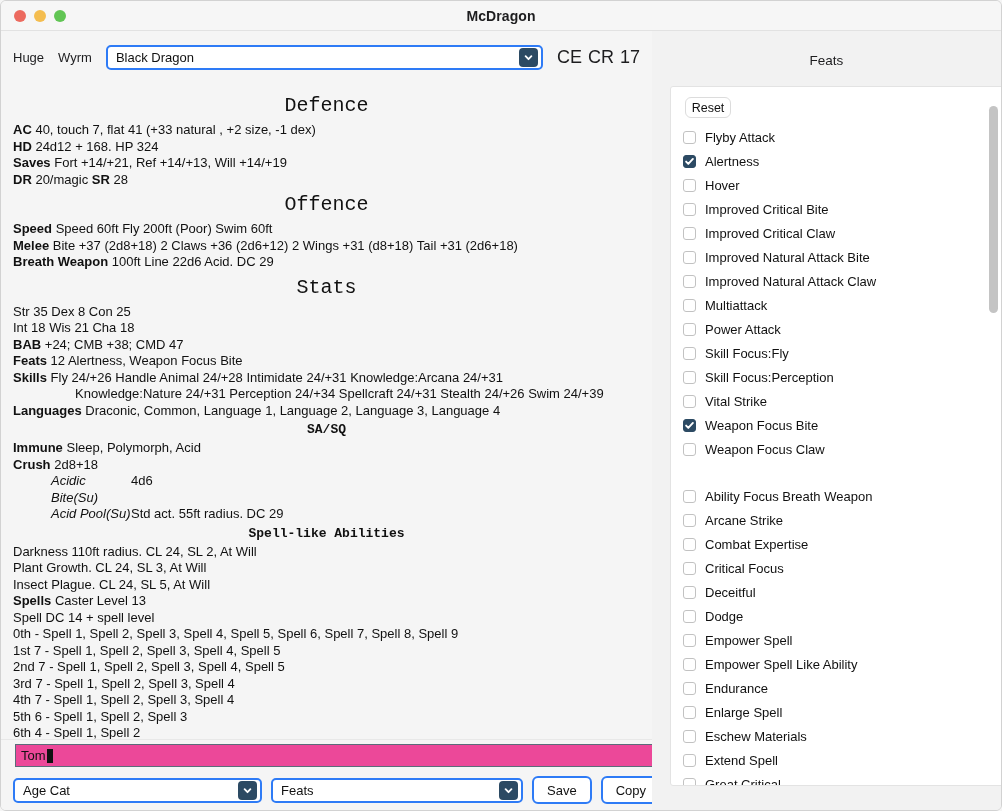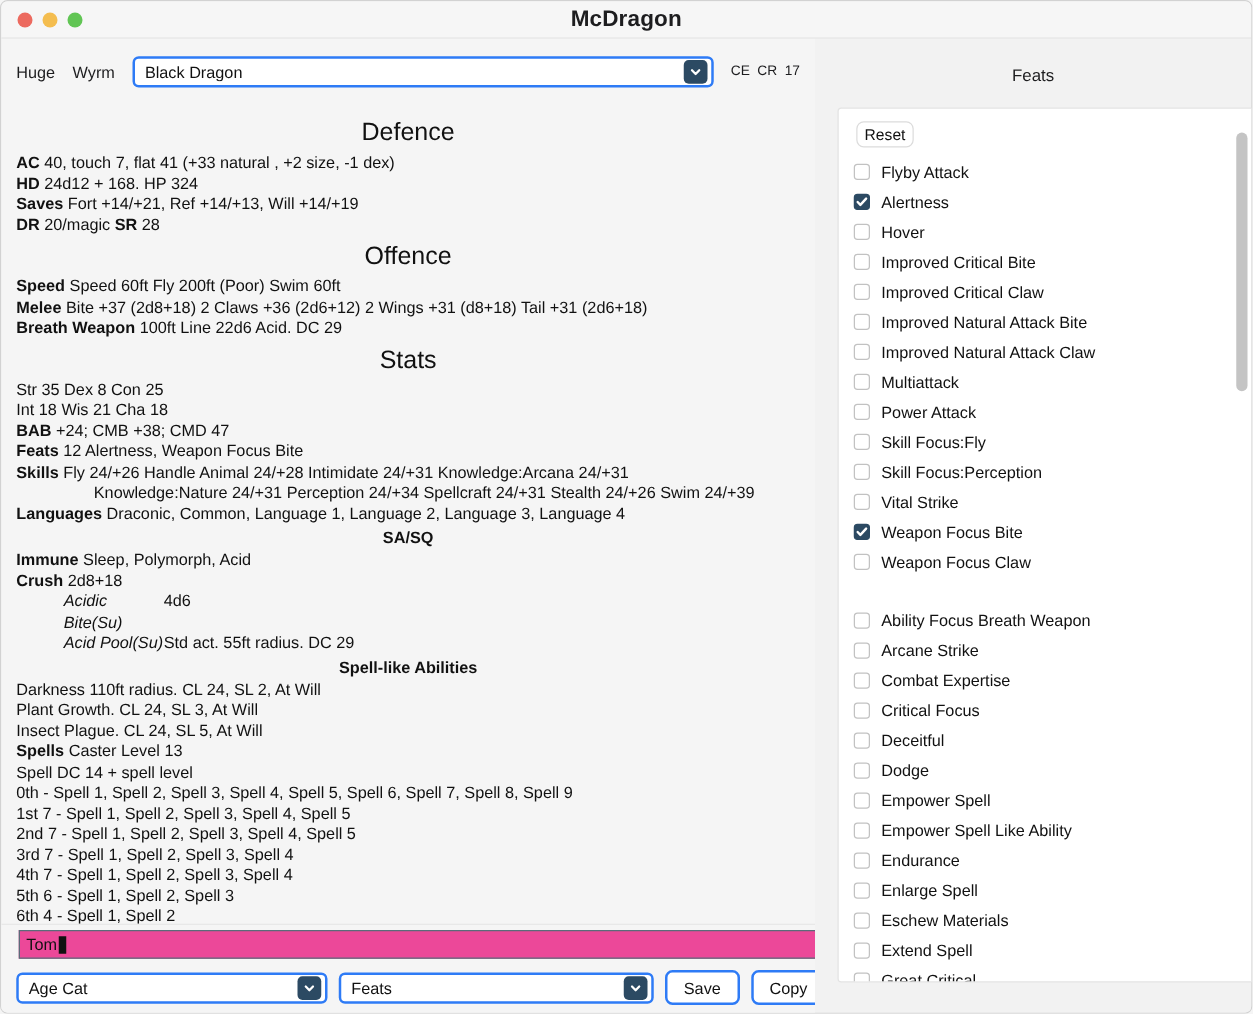--- a/index.html
+++ b/index.html
@@ -13,44 +13,44 @@
     border:1px solid #d2d2d2;box-sizing:border-box;border-radius:6px;}
 
   
   .titlebar{height:29px;background:#f6f6f6;border-bottom:1px solid #e2e2e2;
     display:flex;align-items:center;position:relative;}
   .lights{display:flex;gap:8px;padding-left:13px;}
   .light{width:12px;height:12px;border-radius:50%;}
   .l-red{background:#ec6a5f;}
   .l-yellow{background:#f4bd4f;}
   .l-green{background:#61c554;}
-  .title{position:absolute;left:0;right:0;text-align:center;font-size:18px;
+  .title{position:absolute;left:0;right:0;text-align:center;font-size:14px;
     font-weight:700;color:#1d1d1f;letter-spacing:.1px;pointer-events:none;}
 
   
   .body{display:flex;height:782px;}
   .left{width:651px;position:relative;background:#f5f5f5;}
   .right{width:349px;position:relative;background:#f2f2f2;}
 
   
   .toprow{display:flex;align-items:center;height:36px;padding:8px 0 0 12px;gap:0;}
   .tag{font-size:13px;color:#1d1d1f;margin-right:14px;}
   .combo{position:relative;height:25px;border:2px solid #2e7bf6;border-radius:5px;
     background:#fff;display:flex;align-items:center;box-sizing:border-box;}
   .combo .cval{font-size:13px;color:#111;padding-left:8px;flex:1;white-space:nowrap;overflow:hidden;}
   .combo .cbtn{width:19px;height:19px;margin-right:3px;border-radius:4px;background:#2c4a63;
     display:flex;align-items:center;justify-content:center;flex:0 0 auto;}
   .combo .cbtn svg{display:block;}
   #name-combo{width:465px;margin-right:12px;justify-content:flex-end;}
-  .cr{font-size:11px;color:#1d1d1f;margin-left:2px;margin-right:12px;}
+  .cr{font-size:18px;color:#1d1d1f;margin-left:2px;margin-right:12px;}
 
   
   .sheet{position:absolute;top:58px;left:0;width:651px;height:672px;
     padding:0 12px;box-sizing:border-box;font-size:13px;line-height:16.5px;color:#111;}
-  .sec-head{text-align:center;font-size:20px;line-height:26px;font-weight:400;margin:4px 0 3px;color:#111;}
+  .sec-head{text-align:center;font-size:20px;line-height:26px;font-weight:400;margin:4px 0 3px;color:#111;font-family:Liberation Mono, monospace;}
   .sec-head.sm{font-size:13px;font-weight:700;line-height:18px;margin:2px 0 1px;}
   .row{white-space:nowrap;}
   .lbl{font-weight:700;}
   .ab-row{display:flex;}
   .ab-name{font-style:italic;width:118px;padding-left:38px;box-sizing:border-box;}
   .cont{padding-left:62px;}
 
   
   .bottom{position:absolute;left:0;bottom:0;width:651px;height:74px;background:#f5f5f5;
     border-top:1px solid #e8e8e8;box-sizing:border-box;}

